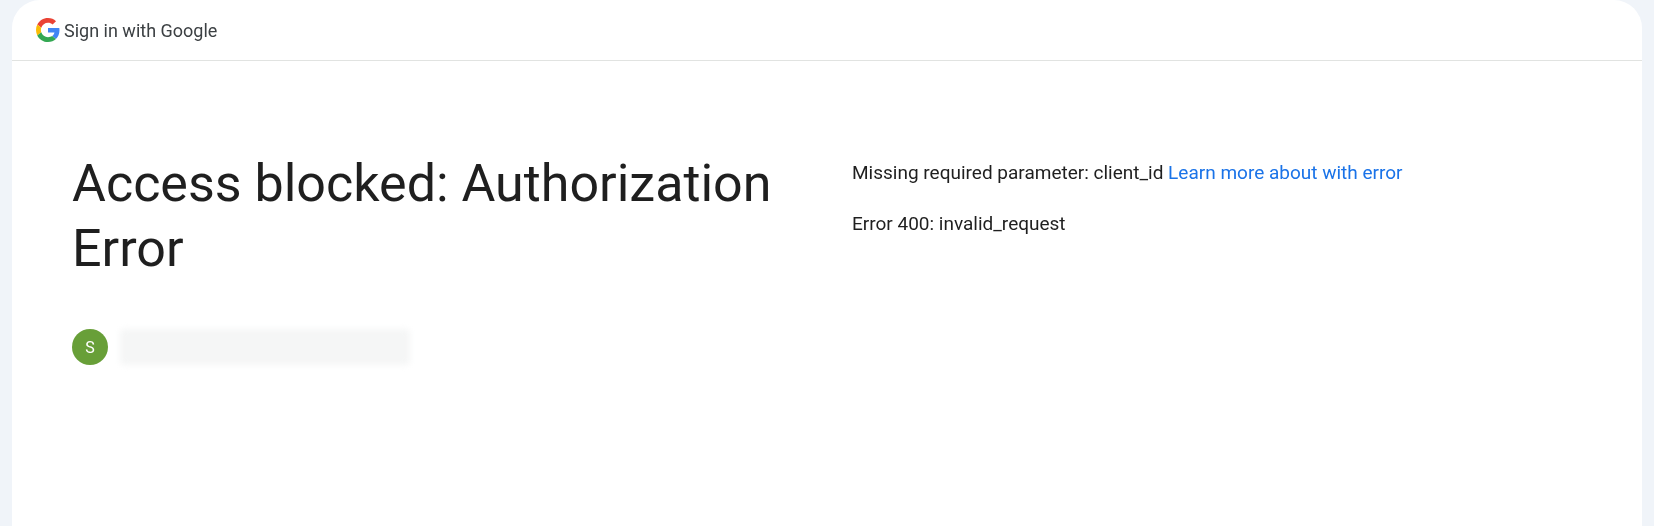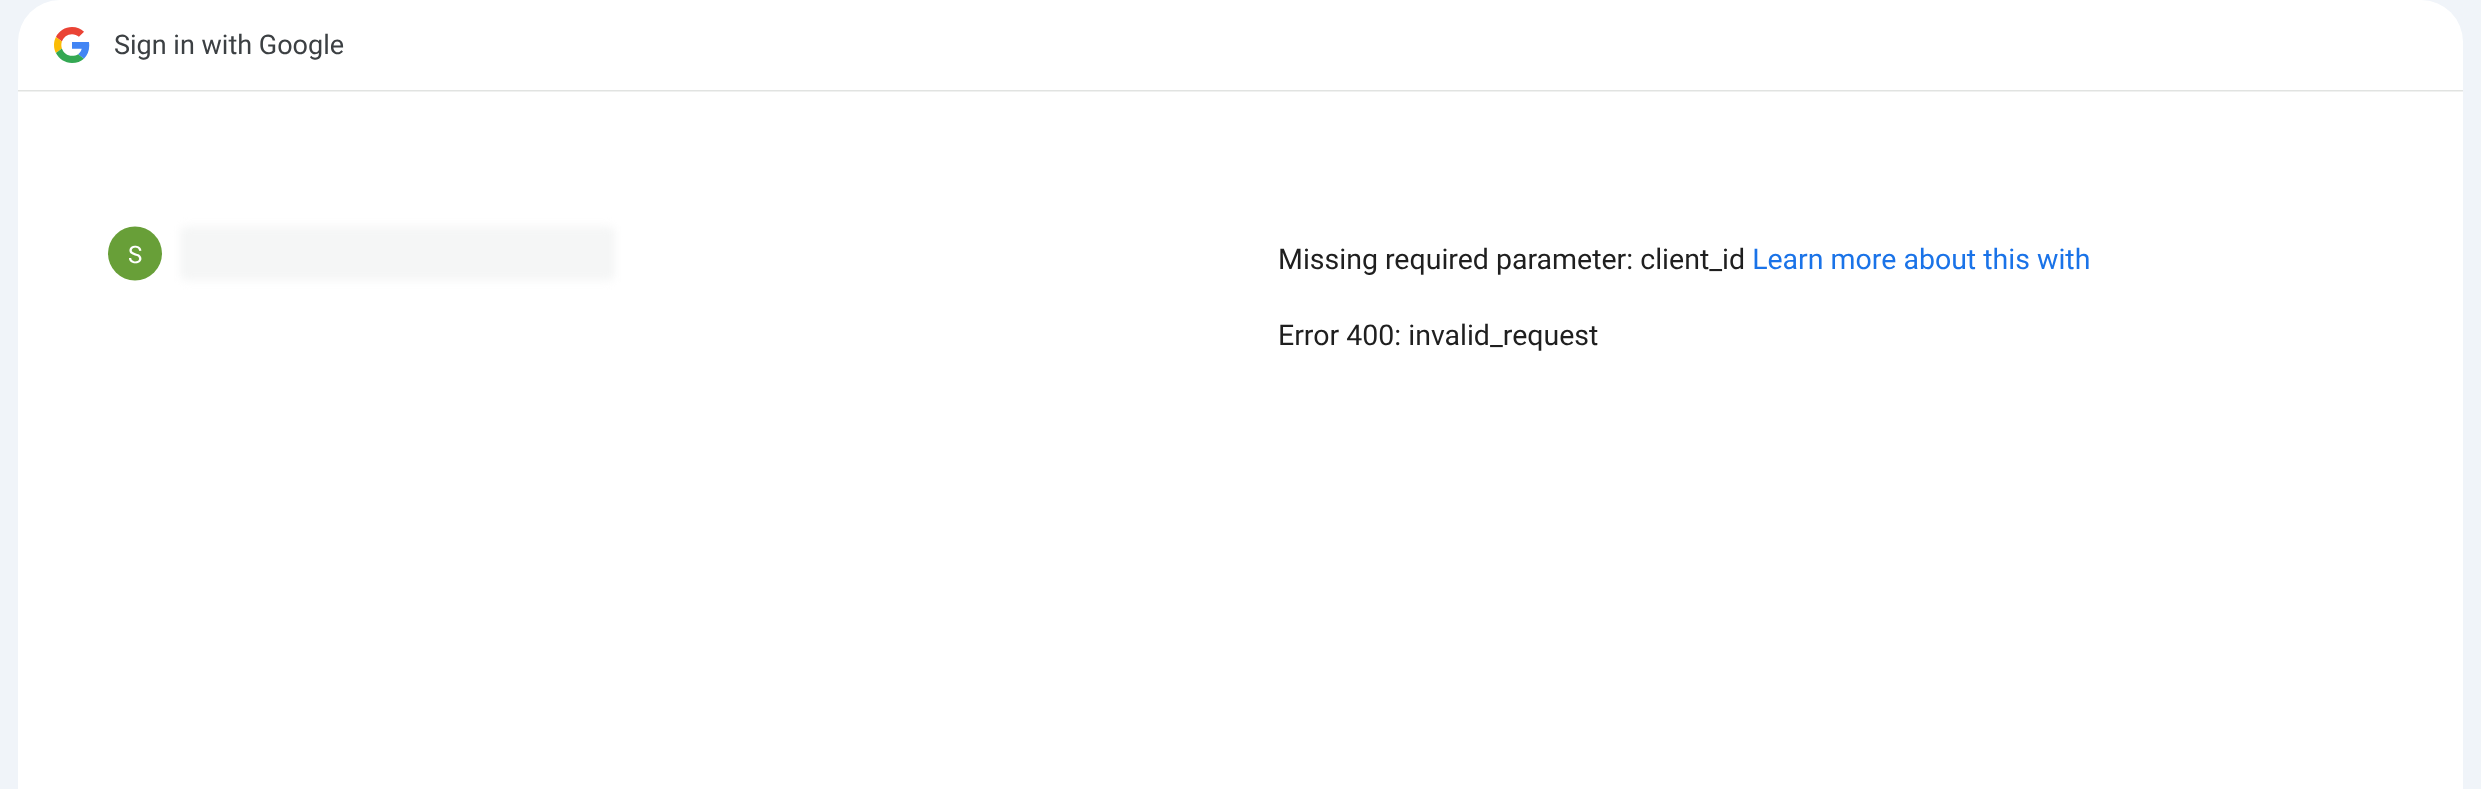--- a/index.html
+++ b/index.html
@@ -19,21 +19,21 @@
       border-radius: 28px 28px 0 0;
       margin: 0 12px;
       height: 100%;
       overflow: hidden;
     }
     .header {
       display: flex;
       align-items: center;
       padding: 18px 24px;
       border-bottom: 1px solid #e1e3e1;
-      gap: 16px;
+      gap: 4px;
     }
     .google-logo {
       width: 24px;
       height: 24px;
       flex-shrink: 0;
     }
     .header-title {
       font-size: 18px;
       color: #3c4043;
       font-weight: 400;
@@ -104,26 +104,27 @@
         <path fill="#4285F4" d="M46.98 24.55c0-1.57-.15-3.09-.38-4.55H24v9.02h12.94c-.58 2.96-2.26 5.48-4.78 7.18l7.73 6c4.51-4.18 7.09-10.36 7.09-17.65z"></path>
         <path fill="#FBBC05" d="M10.53 28.59c-.48-1.45-.76-2.99-.76-4.59s.27-3.14.76-4.59l-7.98-6.19C.92 16.46 0 20.12 0 24c0 3.88.92 7.54 2.56 10.78l7.97-6.19z"></path>
         <path fill="#34A853" d="M24 48c6.48 0 11.93-2.13 15.89-5.81l-7.73-6c-2.15 1.45-4.92 2.3-8.16 2.3-6.26 0-11.57-4.22-13.47-9.91l-7.98 6.19C6.51 42.62 14.62 48 24 48z"></path>
       </svg>
     </span>
     <span class="header-title">Sign in with Google</span>
   </div>
 
   <div class="content">
     <div class="left-column">
+      <h1 class="main-title">Access blocked: Authorization Error</h1>
       <div class="account-row">
         <div class="avatar">S</div>
         <div class="account-blur"></div>
       </div>
     </div>
 
     <div class="right-column">
       <p class="detail-line">
-        <span>Missing required parameter: client_id </span><a href="#">Learn more about this with</a>
+        <span>Missing required parameter: client_id </span><a href="#">Learn more about with error</a>
       </p>
       <p class="detail-line">Error 400: invalid_request</p>
     </div>
   </div>
 </div>
 
 </body></html>

